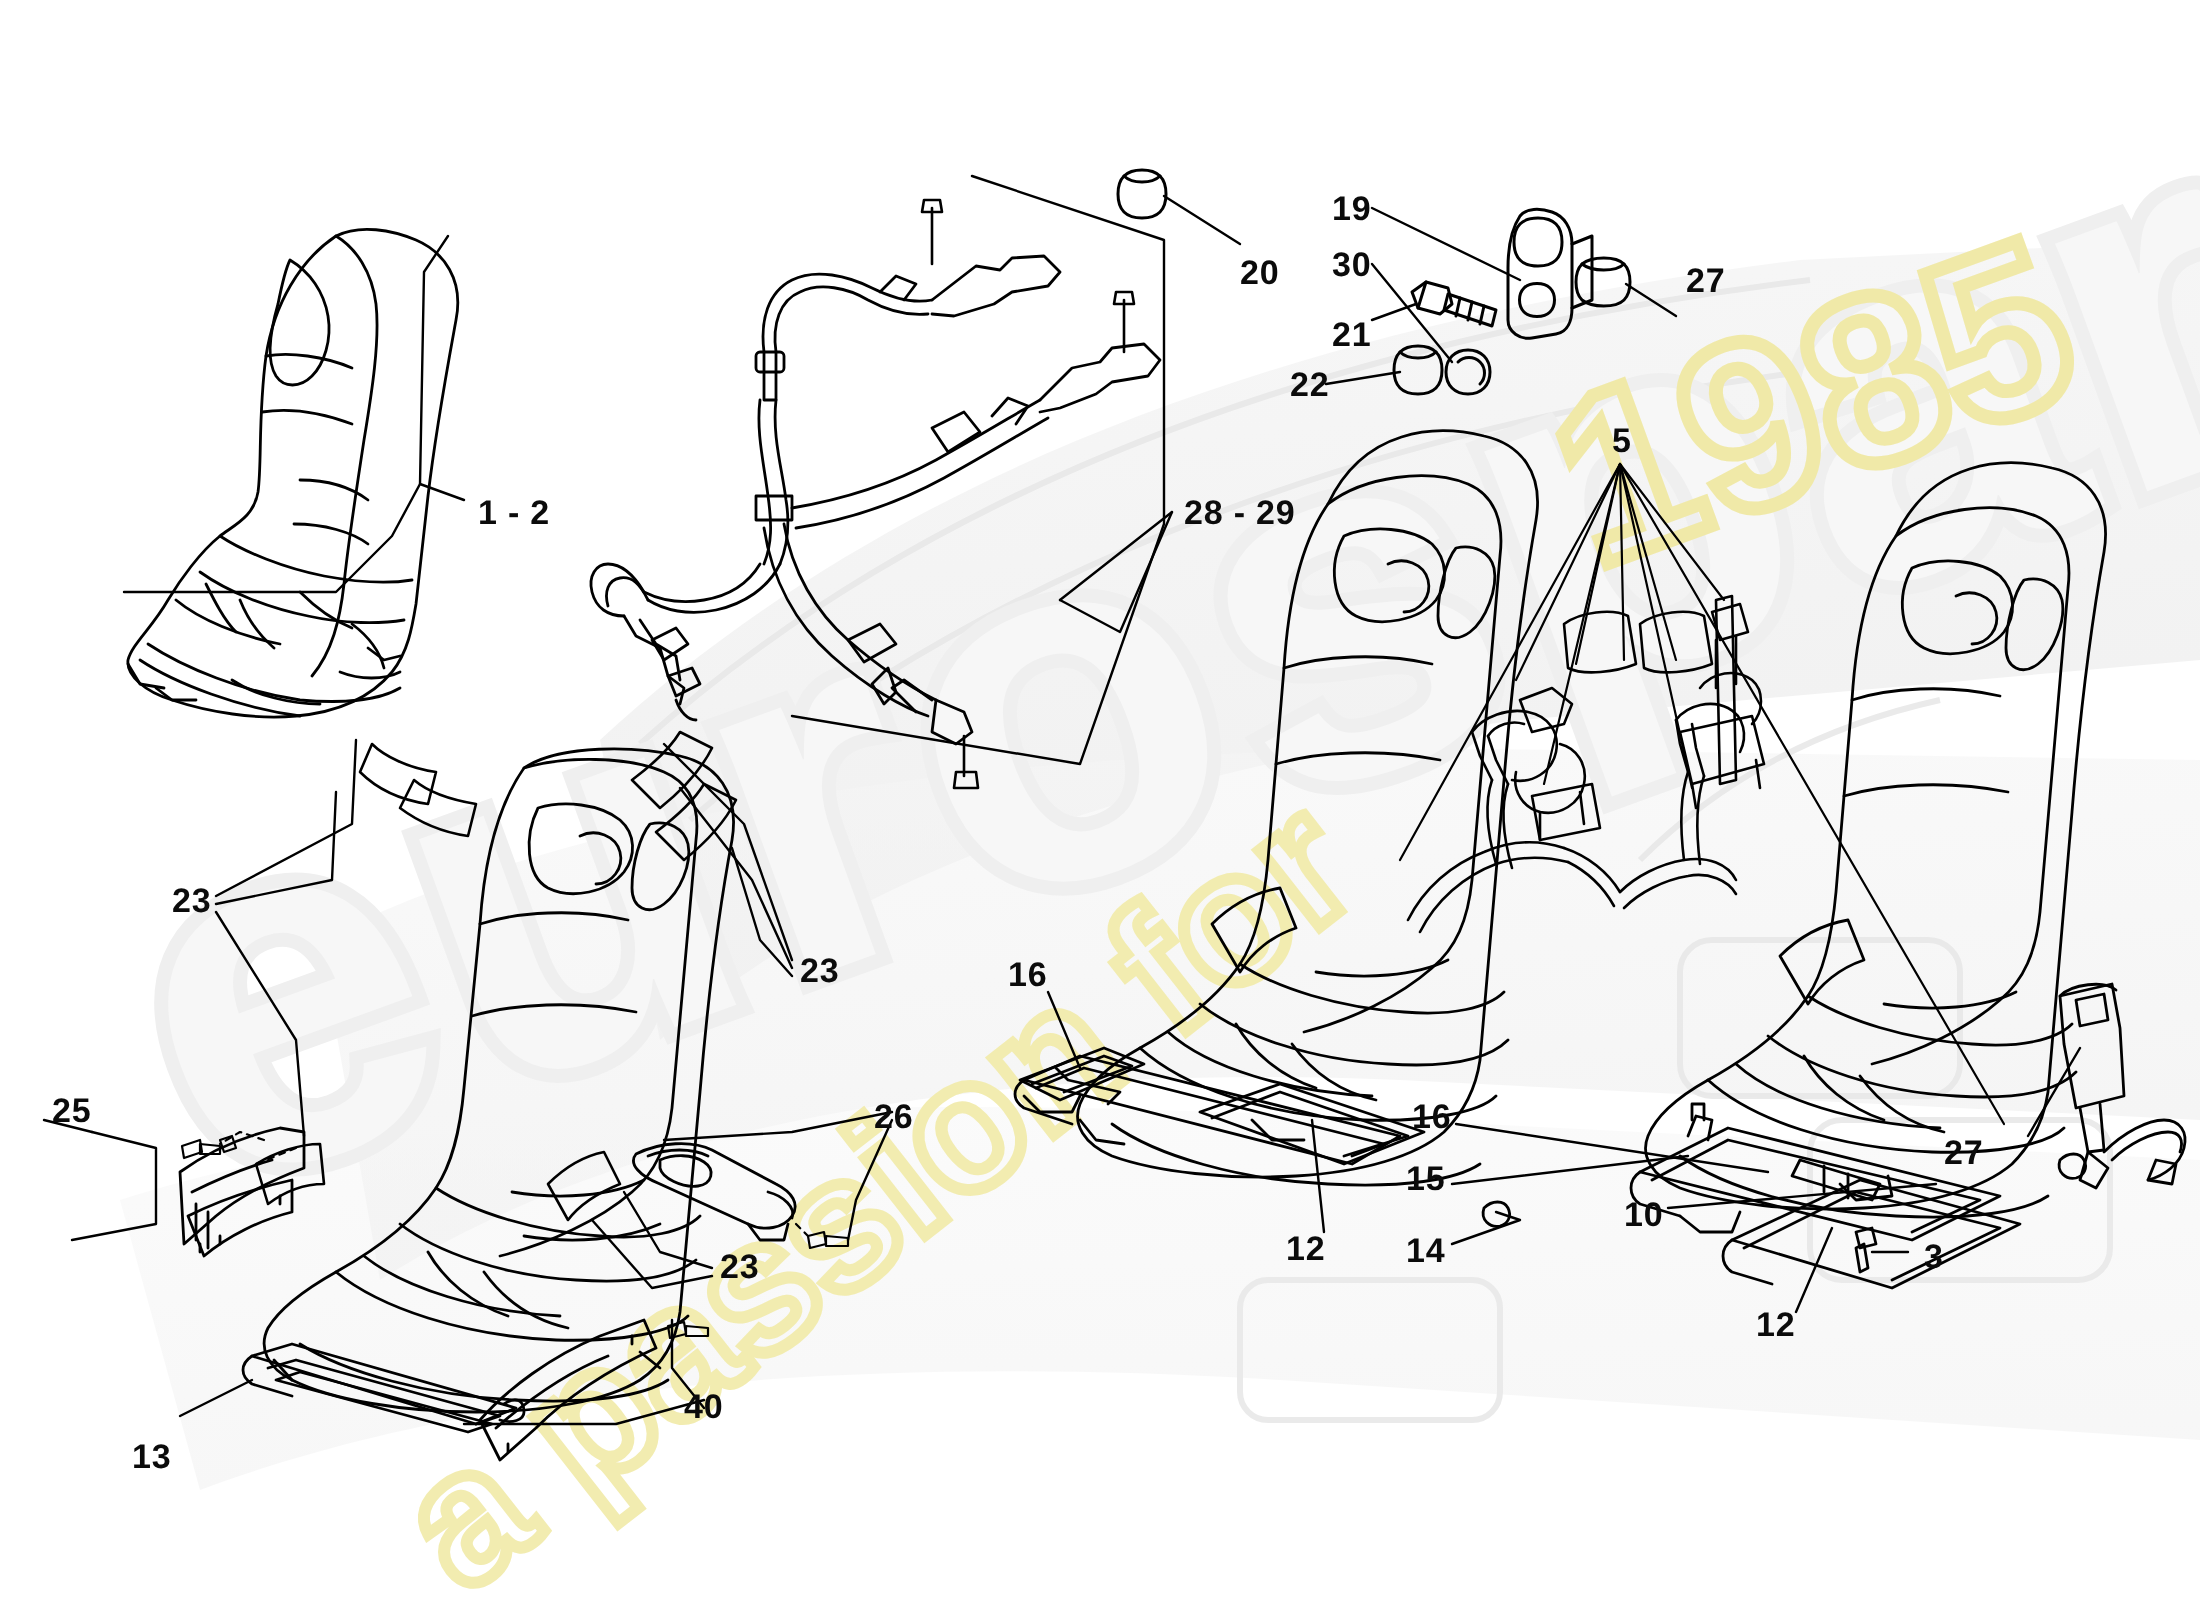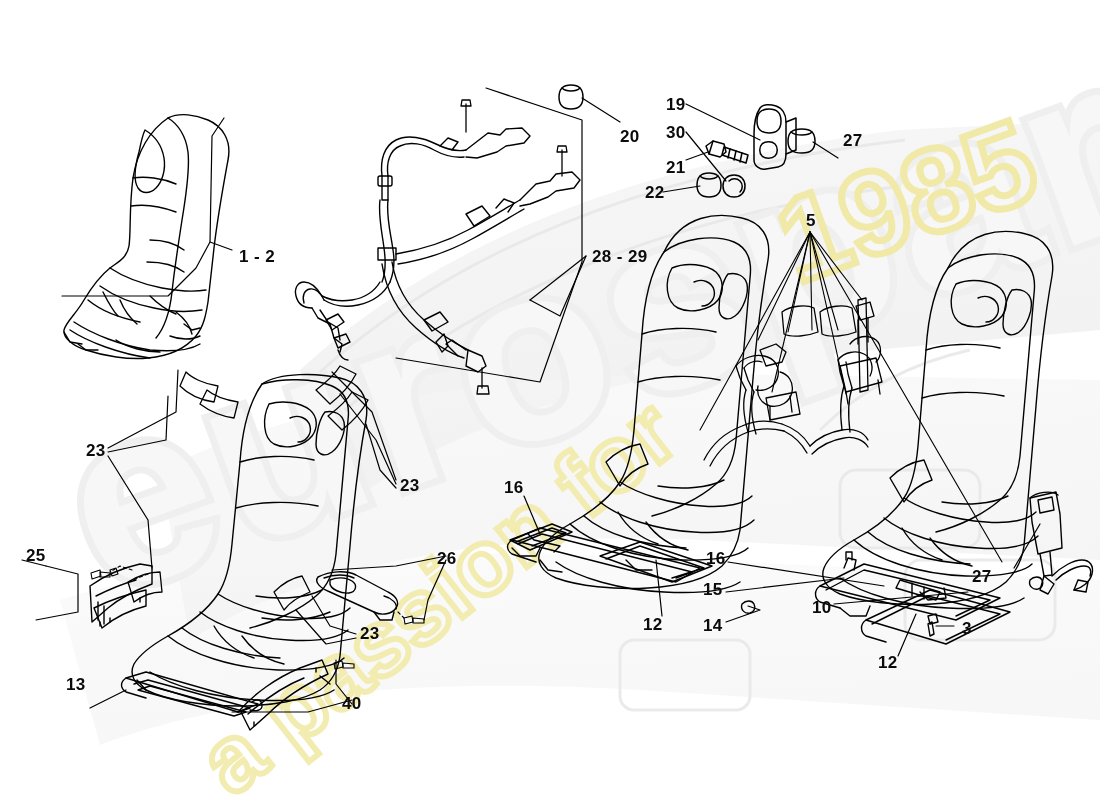--- a/index.html
+++ b/index.html
@@ -470,21 +470,21 @@
   <div class="lbl" style="left:666px;top:159px;">21</div>
   <div class="lbl" style="left:645px;top:184px;">22</div>
   <div class="lbl" style="left:843px;top:132px;">27</div>
   <div class="lbl" style="left:806px;top:212px;">5</div>
   <div class="lbl" style="left:86px;top:442px;">23</div>
   <div class="lbl" style="left:400px;top:477px;">23</div>
   <div class="lbl" style="left:26px;top:547px;">25</div>
   <div class="lbl" style="left:437px;top:550px;">26</div>
   <div class="lbl" style="left:360px;top:625px;">23</div>
   <div class="lbl" style="left:342px;top:695px;">40</div>
-  <div class="lbl" style="left:66px;top:676px;">13</div>
+  <div class="lbl" style="left:66px;top:720px;">13</div>
   <div class="lbl" style="left:504px;top:479px;">16</div>
   <div class="lbl" style="left:643px;top:616px;">12</div>
   <div class="lbl" style="left:706px;top:550px;">16</div>
   <div class="lbl" style="left:703px;top:581px;">15</div>
   <div class="lbl" style="left:703px;top:617px;">14</div>
   <div class="lbl" style="left:812px;top:599px;">10</div>
   <div class="lbl" style="left:878px;top:654px;">12</div>
   <div class="lbl" style="left:962px;top:620px;">3</div>
   <div class="lbl" style="left:972px;top:568px;">27</div>
 

